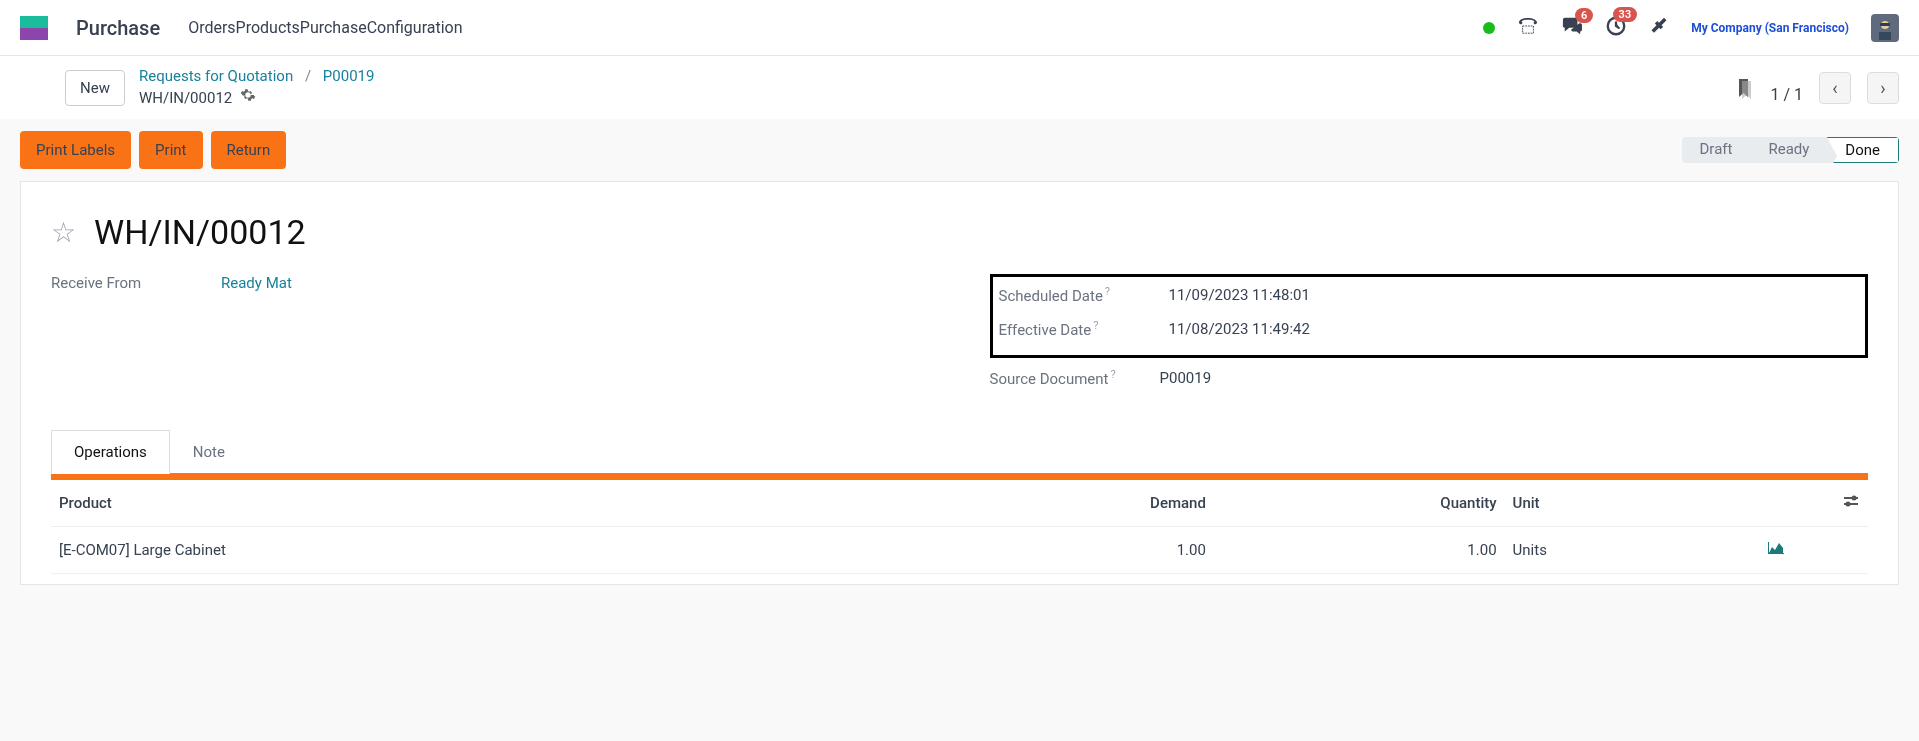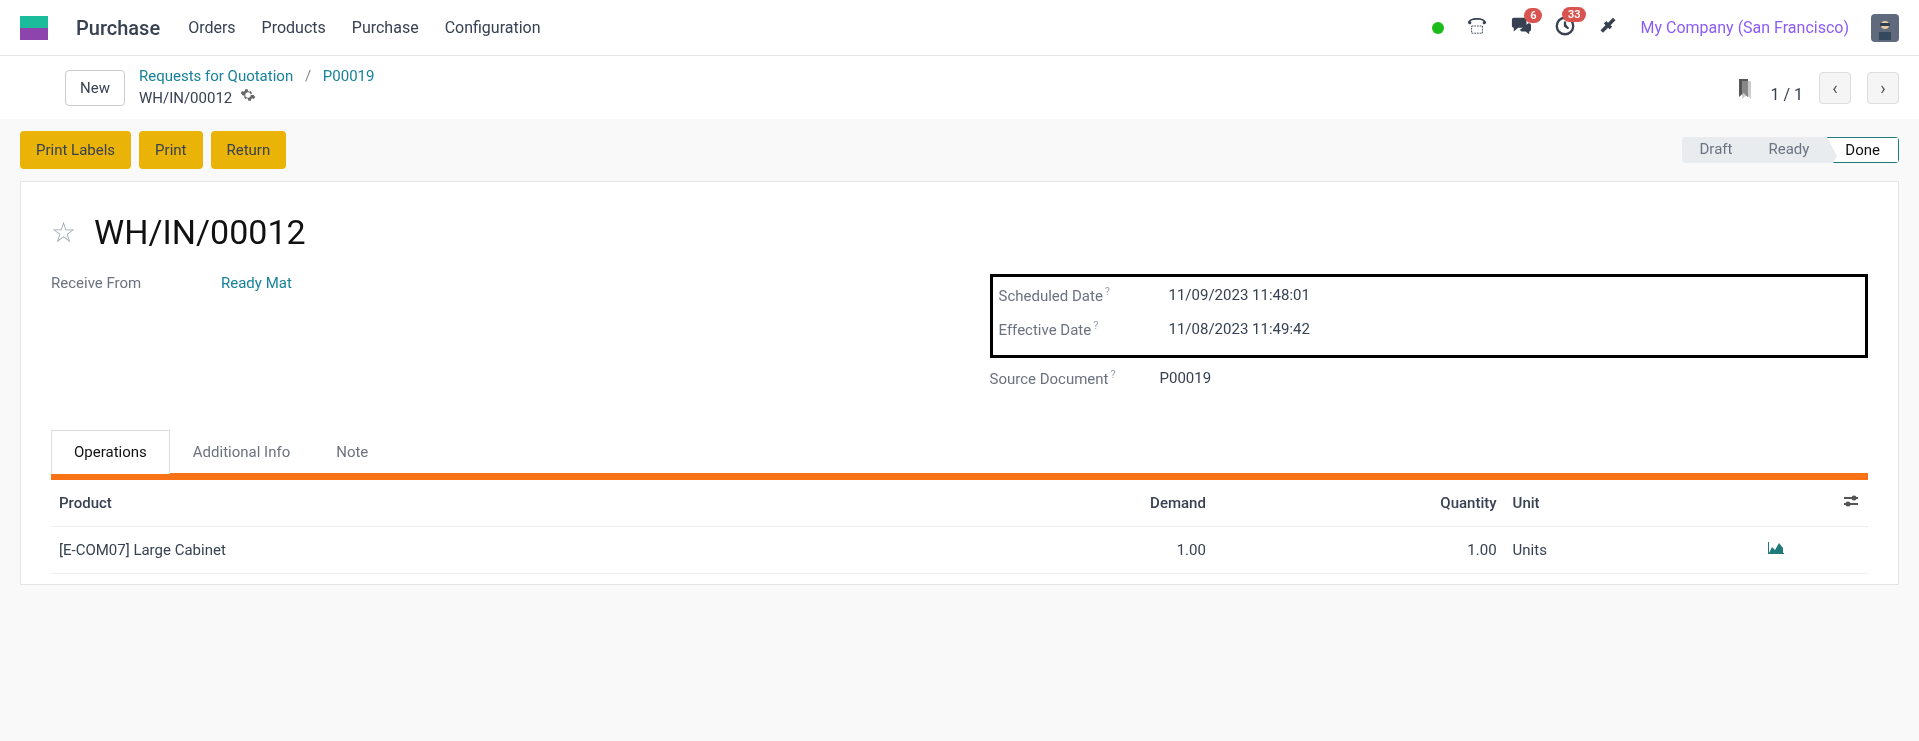--- a/index.html
+++ b/index.html
@@ -4,46 +4,46 @@
 <style>
 * { box-sizing: border-box; margin: 0; padding: 0; font-family: -apple-system, BlinkMacSystemFont, "Segoe UI", Roboto, sans-serif; }
 body { background: #f9f9f9; color: #374151; font-size: 14px; }
 
 .topbar { background: #fff; border-bottom: 1px solid #e5e5e5; height: 56px; display: flex; align-items: center; padding: 0 20px; justify-content: space-between; }
 .topbar-left { display: flex; align-items: center; gap: 28px; }
 .logo { width: 28px; height: 24px; display: inline-flex; flex-direction: column; }
 .logo .t1 { height: 12px; background: #1abc9c; }
 .logo .t2 { height: 12px; background: #8e44ad; }
 .app-name { font-size: 20px; color: #374151; font-weight: 500; }
-.menu { display: flex; gap: 26px; }
+.menu { display: flex; }
 .menu-item { color: #374151; cursor: pointer; font-size: 16px; }
 .topbar-right { display: flex; align-items: center; gap: 22px; }
 .status-dot { width: 12px; height: 12px; background: #1abc1a; border-radius: 50%; }
 .top-icon { position: relative; cursor: pointer; color: #374151; }
 .badge { position: absolute; top: -8px; right: -10px; background: #d9534f; color: #fff; border-radius: 10px; font-size: 11px; padding: 1px 6px; font-weight: 600; }
-.company-name { font-size: 16px; color: #8b5cf6; }
+.company-name { font-size: 12px; color: #1d4ed8; font-weight: bold; }
 .avatar { width: 28px; height: 28px; border-radius: 4px; background: #5f6a7d; display: flex; align-items: center; justify-content: center; }
 
 .subbar { display: flex; align-items: center; padding: 10px 20px; justify-content: space-between; background: #fff; }
 .subbar-left { display: flex; align-items: center; gap: 14px; padding-left: 45px; }
 .new-btn { border: 1px solid #ccc; background: #fff; padding: 8px 14px; border-radius: 4px; cursor: pointer; font-size: 15px; color: #374151; }
 .breadcrumb { display: flex; flex-direction: column; line-height: 1.4; font-size: 15px; }
 .breadcrumb-row1 a { color: #17829b; text-decoration: none; }
 .breadcrumb-row1 .sep { margin: 0 8px; color: #888; }
 .breadcrumb-row2 { display: flex; align-items: center; gap: 8px; color: #374151; }
 .gear { color: #666; cursor: pointer; }
 .subbar-right { display: flex; align-items: flex-end; gap: 16px; }
 .bookmark { color: #555; cursor: pointer; }
 .pager { font-size: 16px; color: #374151; }
 .pager-btn { border: 1px solid #ddd; background: #f5f5f5; width: 32px; height: 32px; display: inline-flex; align-items: center; justify-content: center; cursor: pointer; border-radius: 4px; color: #555; font-size: 18px; }
 
 .content-wrap { padding: 12px 20px; }
 .toolbar { display: flex; justify-content: space-between; align-items: center; }
 .action-buttons { display: flex; gap: 8px; }
-.action-btn { border: none; background: #eab308; padding: 10px 16px; border-radius: 4px; cursor: pointer; font-size: 15px; color: #374151; }
+.action-btn { border: none; background: #f97316; padding: 10px 16px; border-radius: 4px; cursor: pointer; font-size: 15px; color: #374151; }
 .status-bar { display: flex; background: #e9ecef; border-radius: 4px; overflow: hidden; }
 .status-step { padding: 3px 18px; font-size: 15px; color: #6b7280; position: relative; }
 .status-step.active { background: #fff; color: #111; border: 1px solid #1e7a7a; border-left: none; }
 .status-step:not(:last-child)::after { content: ""; position: absolute; right: -10px; top: 0; width: 0; height: 0; border-top: 19px solid transparent; border-bottom: 19px solid transparent; border-left: 10px solid #e9ecef; z-index: 1; }
 
 .sheet { background: #fff; border: 1px solid #e5e5e5; margin-top: 12px; padding: 30px 30px 10px; }
 .title-row { display: flex; align-items: center; gap: 18px; }
 .star { font-size: 28px; color: #9ca3af; cursor: pointer; }
 .record-title { font-size: 34px; font-weight: 400; color: #111; }
 .fields-grid { display: flex; margin-top: 22px; gap: 60px; }
@@ -194,21 +194,20 @@
         </div>
         <div class="field-row">
           <span class="field-label"><span>Source Document</span><span class="q">?</span></span>
           <span class="field-value">P00019</span>
         </div>
       </div>
     </div>
 
     <div class="tabs">
       <div class="tab active">Operations</div>
-      <div class="tab">Additional Info</div>
       <div class="tab">Note</div>
     </div>
 
     <table class="table">
       <thead>
         <tr>
           <th style="width:48%">Product</th>
           <th class="right" style="width:16%">Demand</th>
           <th class="right" style="width:16%">Quantity</th>
           <th style="width:14%">Unit</th>

